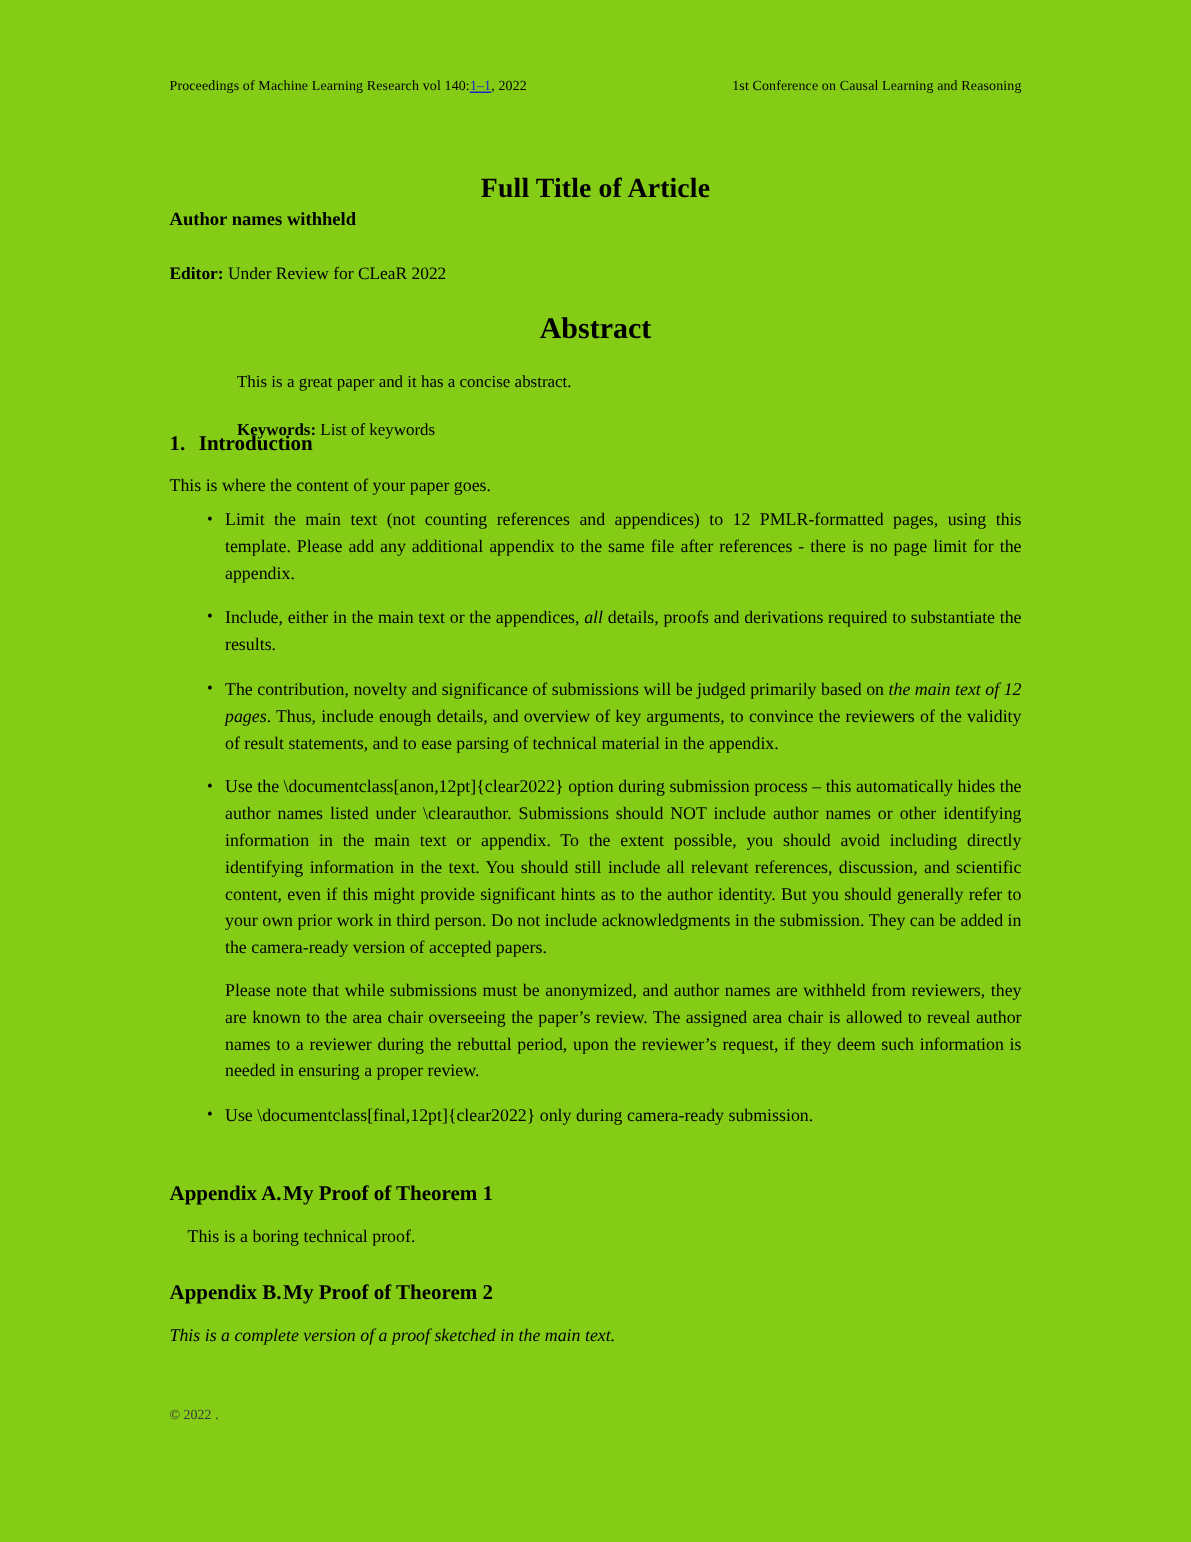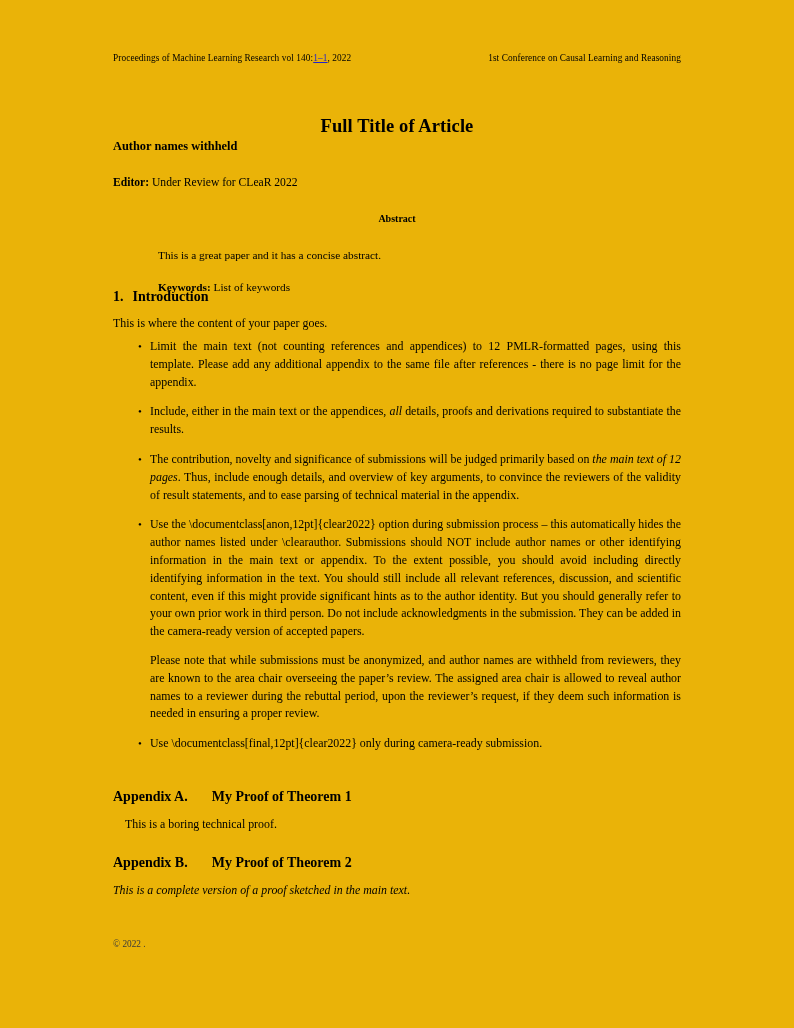--- a/index.html
+++ b/index.html
@@ -12,21 +12,21 @@
     height: 1028px;
     position: relative;
     font-family: "Liberation Serif", "DejaVu Serif", serif;
     color: #000000;
     -webkit-font-smoothing: antialiased;
   }
 
   .page {
     position: absolute;
     inset: 0;
-    background: #eab308;
+    background: #84cc16;
   }
 
   
   .runhead {
     position: absolute;
     left: 113px;
     top: 52px;
     width: 568px;
     font-size: 9.3px;
     line-height: 12px;
@@ -70,21 +70,21 @@
   }
   .editor .lbl { font-weight: bold; }
 
   
   .abstract-heading {
     position: absolute;
     left: 113px;
     top: 210px;
     width: 568px;
     text-align: center;
-    font-size: 10px;
+    font-size: 20px;
     font-weight: bold;
     line-height: 18px;
   }
   .abstract-body {
     position: absolute;
     left: 142px;
     top: 232px;
     width: 510px;
     font-size: 11.3px;
     line-height: 15.5px;
@@ -96,21 +96,21 @@
   
   .section-heading {
     position: absolute;
     left: 113px;
     width: 568px;
     font-size: 14px;
     font-weight: bold;
     line-height: 18px;
   }
   .section-heading .num { margin-right: 9px; }
-  .section-heading .appx { margin-right: 24px; }
+  .section-heading .appx { margin-right: 1px; }
 
   .para {
     position: absolute;
     left: 113px;
     width: 568px;
     font-size: 11.9px;
     line-height: 17.8px;
     text-align: justify;
     text-justify: inter-word;
   }

